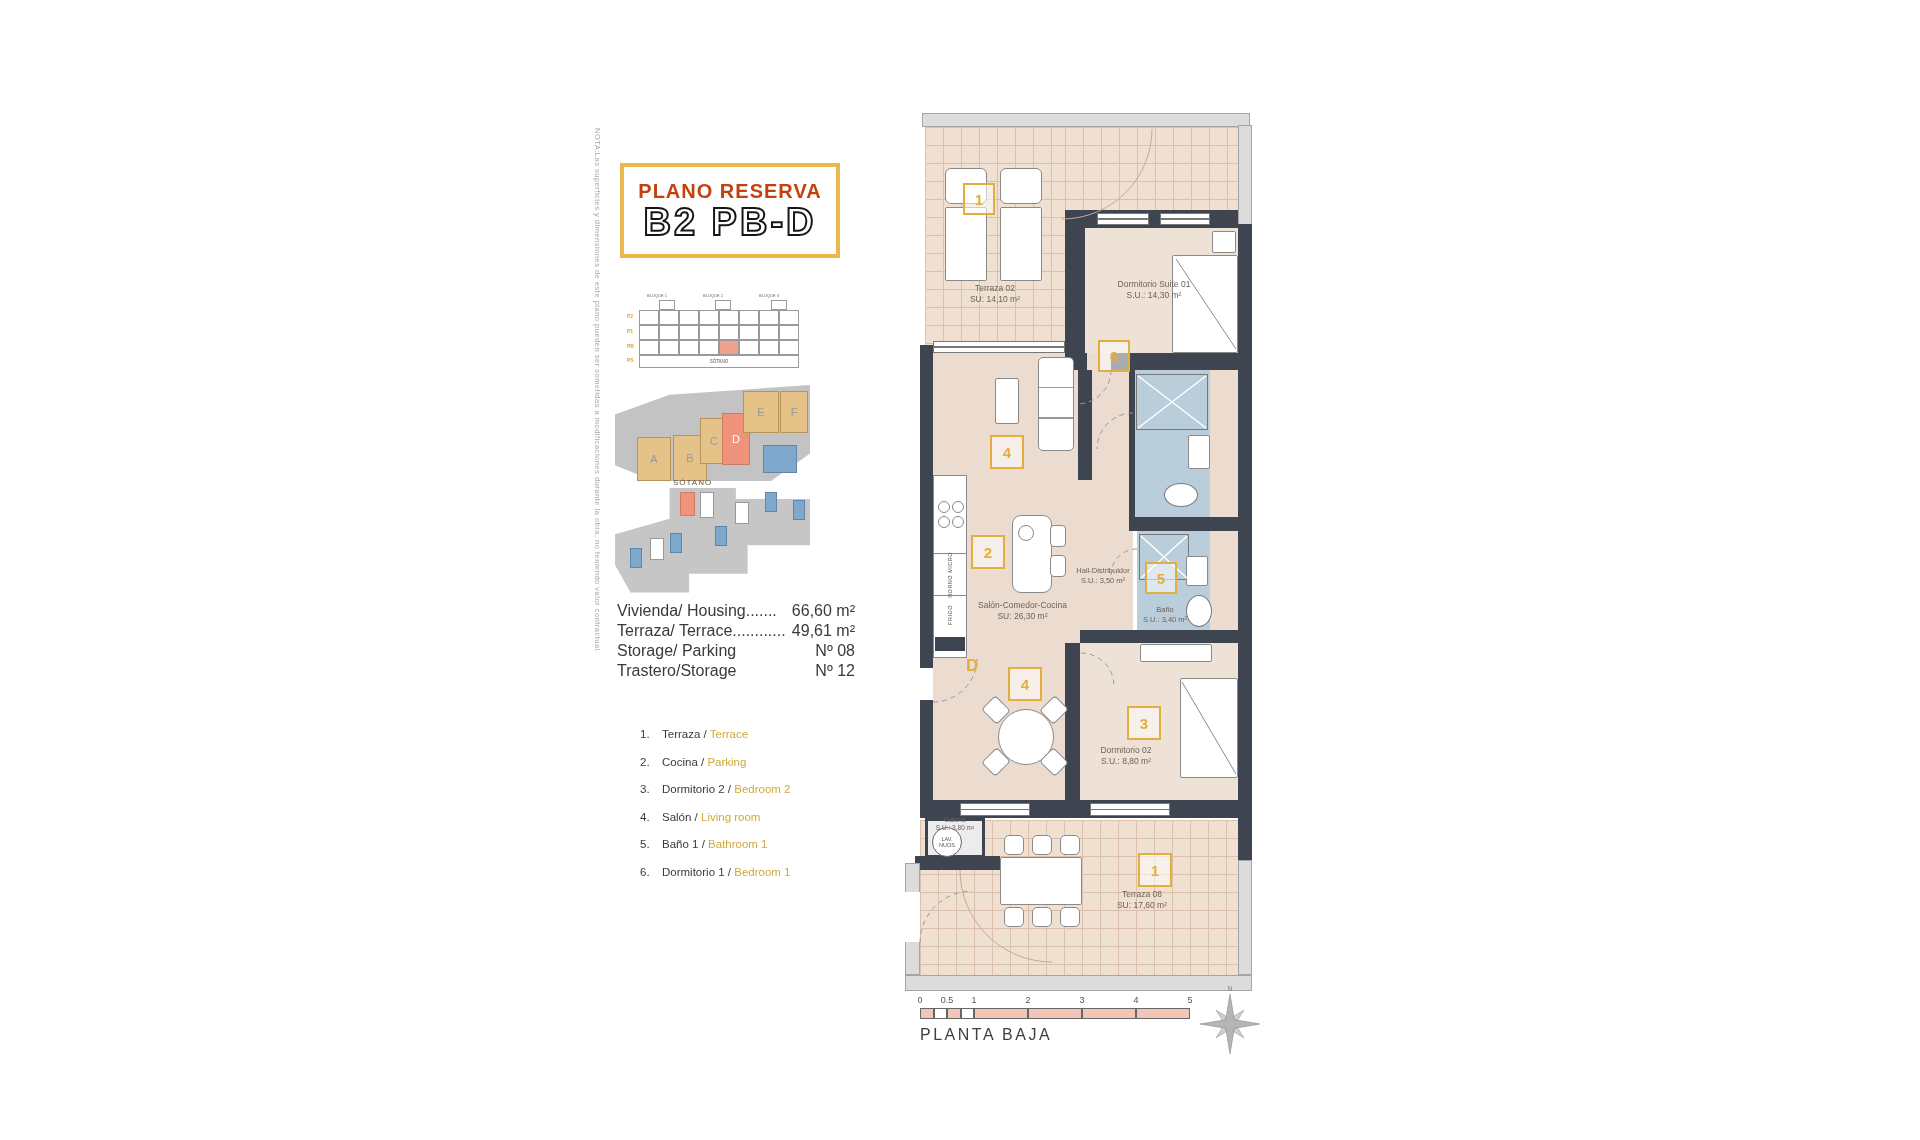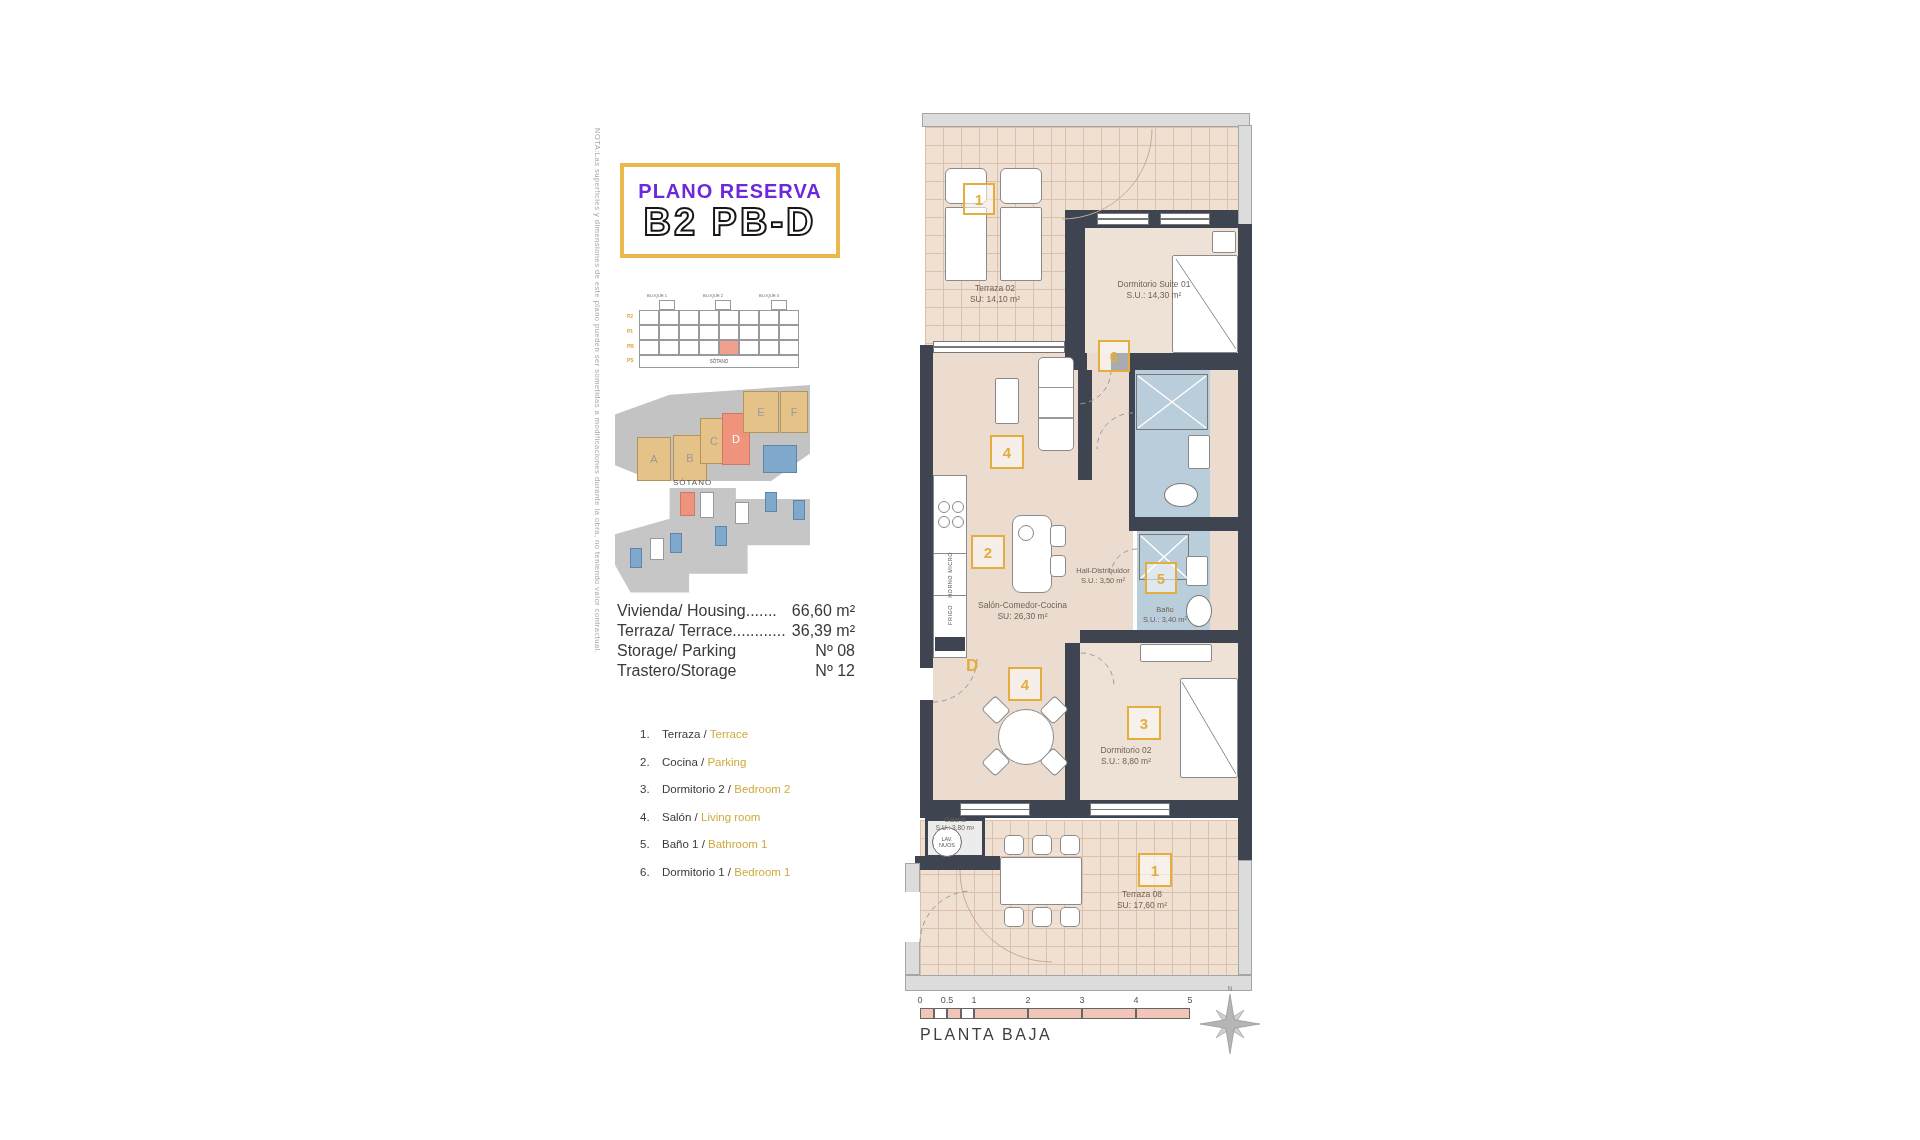--- a/index.html
+++ b/index.html
@@ -2,21 +2,21 @@
 <html><head>
 <meta charset="utf-8">
 <style>
   html,body{margin:0;padding:0;background:#fff;}
   body{font-family:"Liberation Sans",sans-serif;color:#3b3b3b;}
   #canvas{position:relative;width:1920px;height:1140px;background:#fff;overflow:hidden;}
   .abs{position:absolute;}
   
   .nota{position:absolute;left:593px;top:128px;writing-mode:vertical-rl;font-size:7.5px;letter-spacing:.5px;color:#a3a9a0;}
   .title-box{position:absolute;left:620px;top:163px;width:212px;height:87px;border:4px solid #e9b94d;display:flex;flex-direction:column;align-items:center;justify-content:center;background:#fff;}
-  .title-line1{font-size:20px;font-weight:bold;letter-spacing:1px;color:#6d28d9;}
+  .title-line1{font-size:20px;font-weight:bold;letter-spacing:1px;color:#c2410c;}
   .title-line2{font-size:38px;font-weight:bold;letter-spacing:3px;color:#fff;-webkit-text-stroke:2px #161616;line-height:1;}
   .info-row{display:flex;justify-content:space-between;width:238px;font-size:16px;line-height:20px;color:#3a3a3a;}
   .legend-item{font-size:11.5px;margin-bottom:15.5px;color:#3a3a3a;}
   .lnum{display:inline-block;width:22px;}
   .len{color:#cfa93c;}
   
   .ev-cell{position:absolute;background:#fff;border:1px solid #9a9a9a;box-sizing:border-box;}
   .ev-blk{position:absolute;top:0;font-size:4px;color:#666;}
   .ev-flr{position:absolute;font-size:5px;color:#e0a23c;font-weight:bold;}
   
@@ -113,21 +113,21 @@
     <div class="abs" style="left:35px;top:60px;width:12px;height:20px;background:#fff;border:1px solid #999;"></div>
   </div>
 
   <div class="abs" style="left:617px;top:601px;width:238px;">
       <div class="info-row">
         <span>Vivienda/ Housing.......</span>
         <span>66,60 m²</span>
       </div>
       <div class="info-row">
         <span>Terraza/ Terrace............</span>
-        <span>36,39 m²</span>
+        <span>49,61 m²</span>
       </div>
       <div class="info-row">
         <span>Storage/ Parking</span>
         <span>Nº 08</span>
       </div>
       <div class="info-row">
         <span>Trastero/Storage</span>
         <span>Nº 12</span>
       </div>
     </div>

